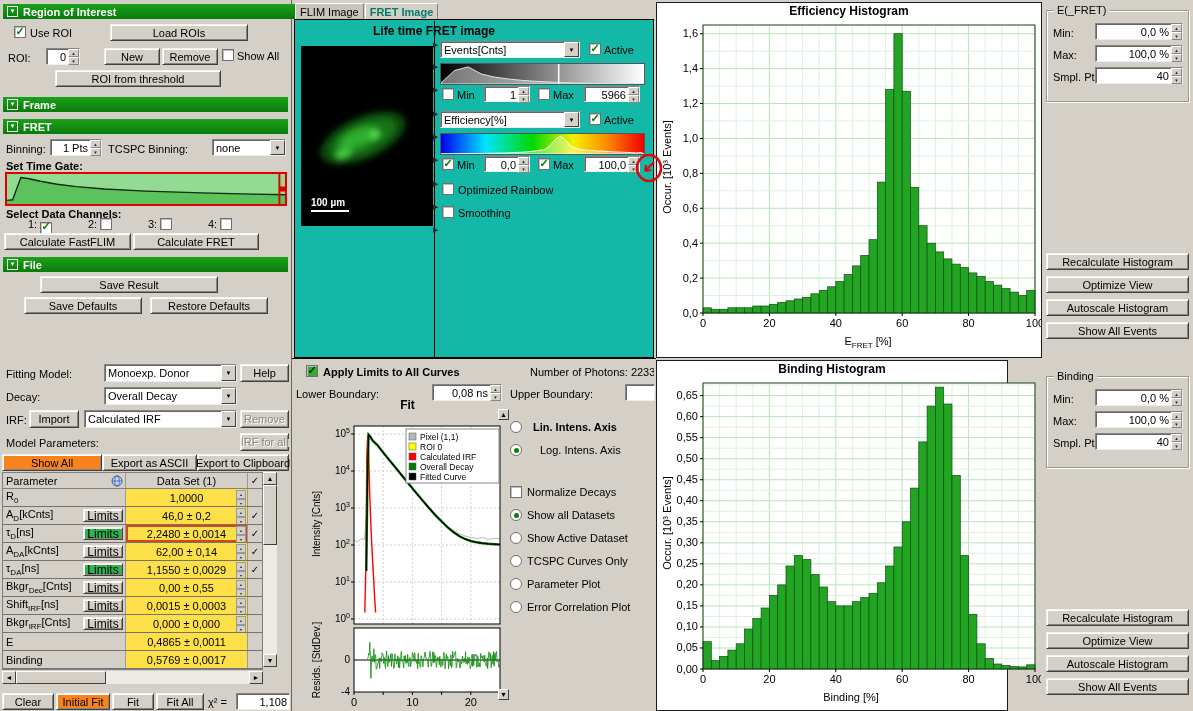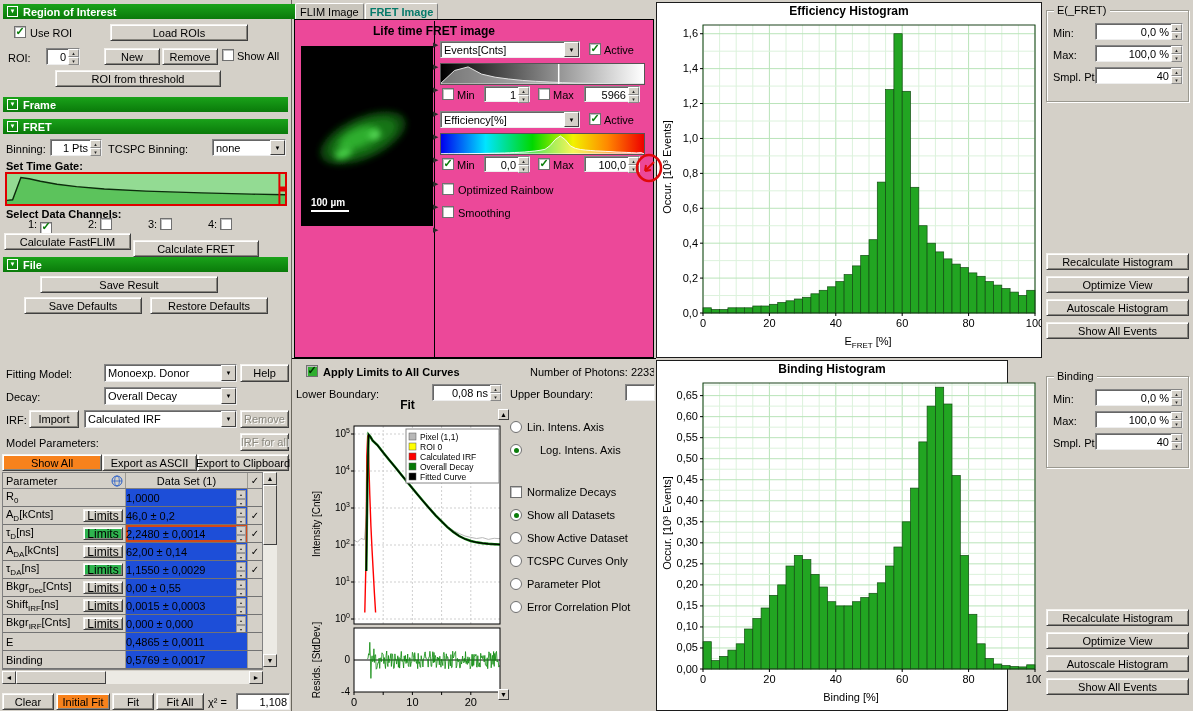--- a/index.html
+++ b/index.html
@@ -36,32 +36,32 @@
 .hist-block{position:absolute;background:#fff;border:1px solid #1c1c1c}
 .hist-title{position:absolute;left:0;right:0;top:1px;text-align:center;font-weight:bold;font-size:12px}
 .hist-xlabel{position:absolute;left:46px;right:8px;text-align:center;font-size:11px}
 .hist-ylabel{position:absolute;width:170px;text-align:center;font-size:11px;transform:rotate(-90deg)}
 sub{font-size:8px}
 #ptable{position:absolute;left:2px;top:472px;width:261px;border:1px solid #808080;background:#d4d0c8}
 .phrow{display:grid;grid-template-columns:123px 122px 14px;height:16px;border-bottom:1px solid #808080;background:#d4d0c8;font-size:11px}
 .prow{display:grid;grid-template-columns:123px 122px 14px;height:18px;border-bottom:1px solid #737373}
 .pcell{border-right:1px solid #9c9a92;display:flex;align-items:center;overflow:hidden}
 .pcell.name{padding-left:3px;justify-content:space-between;padding-right:2px}
-.pcell.val{background:#1d4ed8;position:relative;justify-content:flex-start}
+.pcell.val{background:#fde047;position:relative;justify-content:center}
 .pcell.val.hl{box-shadow:inset 0 0 0 2px #d2491a}
 .pcell.chk{justify-content:center;border-right:none;font-size:10px}
 .mini-spin{position:absolute;right:1px;top:1px;bottom:1px;width:10px;display:flex;flex-direction:column}
 .mini-spin i{flex:1;font-style:normal;font-size:4px;line-height:7px;text-align:center;background:#d4d0c8;border:1px solid #999;color:#222}
 .sb-btn{position:absolute;width:14px;height:13px;font-size:7px;display:flex;align-items:center;justify-content:center;background:#d4d0c8;border:1px solid #404040;border-top-color:#fff;border-left-color:#fff}
 .sb-track{position:absolute;background:#eceae4}
 .sb-thumb{position:absolute;background:#d4d0c8;border:1px solid #404040;border-top-color:#fff;border-left-color:#fff}
 .sec-arrow{position:absolute;font-size:7px;color:#2a2a2a}
 .gradbar{position:absolute;height:22px;border:1px solid #555}
 #left-panel{border-right:1px solid #6a675e}
-#img-box{position:absolute;left:2px;top:19px;width:360px;height:339px;border:1px solid #000;background:#ec4899}
+#img-box{position:absolute;left:2px;top:19px;width:360px;height:339px;border:1px solid #000;background:#14b8a6}
 </style>
 </head>
 <body>
 
 <div class="abs" id="left-panel" style="left:0;top:0;width:292px;height:711px">
 
   <div class="ghdr" style="left:3px;top:4px;width:301px">
     <span class="hdr-box">▼</span>
     <span>Region of Interest</span>
   </div>
@@ -115,21 +115,21 @@
       </svg>
   </div>
   <span class="lbl bold" style="left:6px;top:208px">Select Data Channels:</span>
   <div class="abs" id="channels-row" style="left:28px;top:218px;width:260px;height:15px">
       <span style="position: absolute; left: 0px; top: 0px;"><span>1:</span><span class="cb checked" style="margin-left: 3px; vertical-align: -2px;"></span></span>
       <span style="position: absolute; left: 60px; top: 0px;"><span>2:</span><span class="cb" style="margin-left: 3px; vertical-align: -2px;"></span></span>
       <span style="position: absolute; left: 120px; top: 0px;"><span>3:</span><span class="cb" style="margin-left: 3px; vertical-align: -2px;"></span></span>
       <span style="position: absolute; left: 180px; top: 0px;"><span>4:</span><span class="cb" style="margin-left: 3px; vertical-align: -2px;"></span></span>
     </div>
   <div class="btn" style="left:4px;top:233px;width:127px;height:17px">Calculate FastFLIM</div>
-  <div class="btn" style="left:133px;top:240px;width:126px;height:17px">Calculate FRET</div>
+  <div class="btn" style="left:133px;top:233px;width:126px;height:17px">Calculate FRET</div>
 
   <div class="ghdr" style="left:3px;top:257px;width:285px">
     <span class="hdr-box">▼</span>
     <span>File</span>
   </div>
   <div class="btn" style="left:40px;top:276px;width:178px;height:17px">Save Result</div>
   <div class="btn" style="left:24px;top:297px;width:118px;height:17px">Save Defaults</div>
   <div class="btn" style="left:150px;top:297px;width:118px;height:17px">Restore Defaults</div>
 
   <span class="lbl" style="left:6px;top:368px">Fitting Model:</span>
@@ -509,21 +509,21 @@
         <line x1="190" x2="190" y1="280" y2="283" stroke="#000"></line>
         <text x="44" y="294" text-anchor="middle" font-size="11">0</text>
         <text x="102.4" y="294" text-anchor="middle" font-size="11">10</text>
         <text x="160.8" y="294" text-anchor="middle" font-size="11">20</text>
       </svg>
   </div>
   <div class="sb-btn" style="left:206px;top:50px;width:11px;height:11px">▲</div>
   <div class="sb-btn" style="left:206px;top:330px;width:11px;height:11px">▼</div>
 
   <div class="abs" id="options-col" style="left:218px;top:61px;width:145px;height:280px">
-      <div style="position: absolute; left: 0px; top: 0px; height: 16px; white-space: nowrap;"><span class="rb" style="vertical-align: middle;"></span><span style="margin-left: 5px; vertical-align: middle;">Lin. Intens. Axis</span></div>
+      <div style="position: absolute; left: 0px; top: 0px; height: 16px; white-space: nowrap;"><span class="rb" style="vertical-align: middle;"></span><span style="margin-left: 11px; vertical-align: middle; font-weight: bold;">Lin. Intens. Axis</span></div>
       <div style="position: absolute; left: 0px; top: 23px; height: 16px; white-space: nowrap;"><span class="rb on" style="vertical-align: middle;"></span><span style="margin-left: 18px; vertical-align: middle;">Log. Intens. Axis</span></div>
       <div style="position: absolute; left: 0px; top: 65px; height: 16px; white-space: nowrap;"><span class="cb" style="vertical-align: middle;"></span><span style="margin-left: 5px; vertical-align: middle;">Normalize Decays</span></div>
       <div style="position: absolute; left: 0px; top: 88px; height: 16px; white-space: nowrap;"><span class="rb on" style="vertical-align: middle;"></span><span style="margin-left: 5px; vertical-align: middle;">Show all Datasets</span></div>
       <div style="position: absolute; left: 0px; top: 111px; height: 16px; white-space: nowrap;"><span class="rb" style="vertical-align: middle;"></span><span style="margin-left: 5px; vertical-align: middle;">Show Active Dataset</span></div>
       <div style="position: absolute; left: 0px; top: 134px; height: 16px; white-space: nowrap;"><span class="rb" style="vertical-align: middle;"></span><span style="margin-left: 5px; vertical-align: middle;">TCSPC Curves Only</span></div>
       <div style="position: absolute; left: 0px; top: 157px; height: 16px; white-space: nowrap;"><span class="rb" style="vertical-align: middle;"></span><span style="margin-left: 5px; vertical-align: middle;">Parameter Plot</span></div>
       <div style="position: absolute; left: 0px; top: 180px; height: 16px; white-space: nowrap;"><span class="rb" style="vertical-align: middle;"></span><span style="margin-left: 5px; vertical-align: middle;">Error Correlation Plot</span></div>
     </div>
 </div>
 

